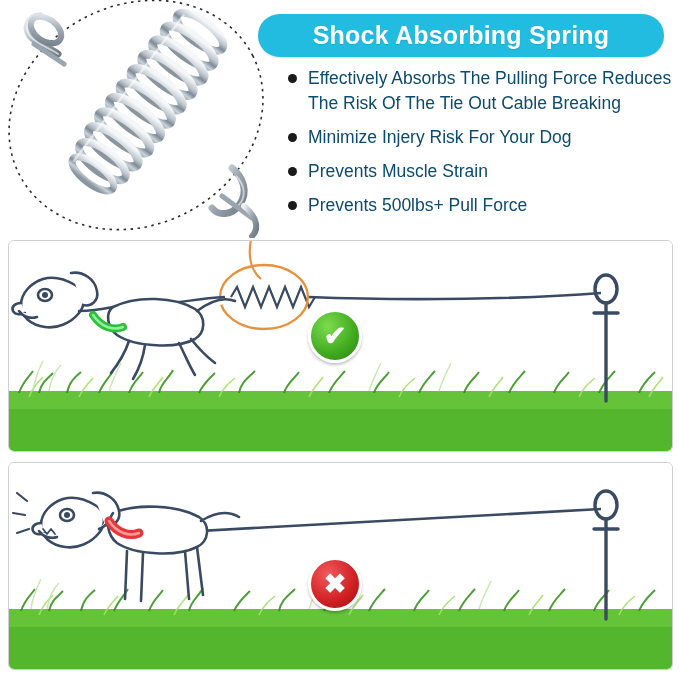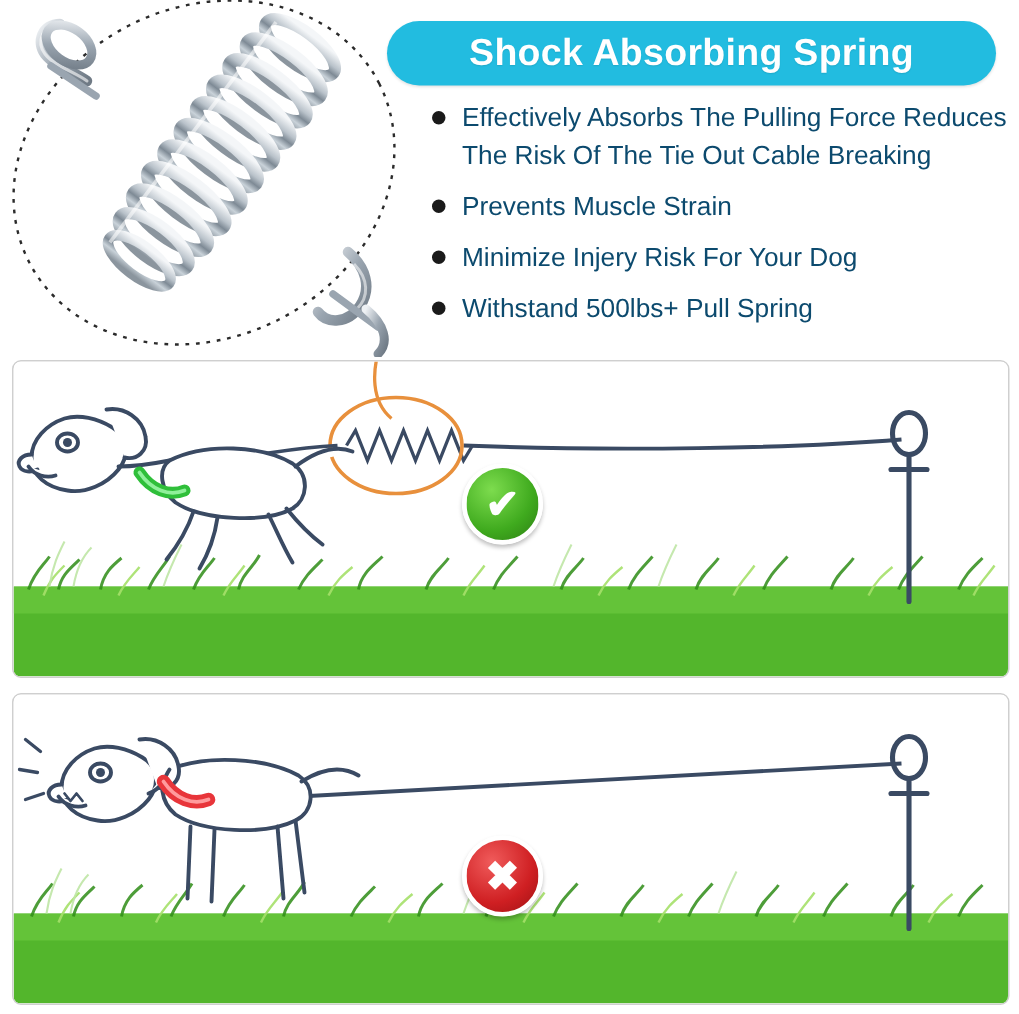--- a/index.html
+++ b/index.html
@@ -184,29 +184,29 @@
     <span>Shock Absorbing Spring</span>
   </div>
 
   <div class="bullets">
     <div class="bullet">
       <div class="dot"></div>
       <div class="txt">Effectively Absorbs The Pulling Force Reduces The Risk Of The Tie Out Cable Breaking</div>
     </div>
     <div class="bullet">
       <div class="dot"></div>
+      <div class="txt">Minimize Injery Risk For Your Dog</div>
+    </div>
+    <div class="bullet">
+      <div class="dot"></div>
       <div class="txt">Prevents Muscle Strain</div>
     </div>
     <div class="bullet">
       <div class="dot"></div>
-      <div class="txt">Minimize Injery Risk For Your Dog</div>
-    </div>
-    <div class="bullet">
-      <div class="dot"></div>
-      <div class="txt">Withstand 500lbs+ Pull Spring</div>
+      <div class="txt">Prevents 500lbs+ Pull Force</div>
     </div>
   </div>
 
   <div class="panel panel-good">
     <svg width="663" height="210" viewBox="0 0 663 210" aria-hidden="true">
       <rect x="0" y="0" width="663" height="210" fill="#ffffff"></rect>
 
       <g>
         <rect x="0" y="150" width="663" height="60" fill="#53b62c"></rect>
         <rect x="0" y="150" width="663" height="18" fill="#6cc93e" opacity="0.7"></rect>

